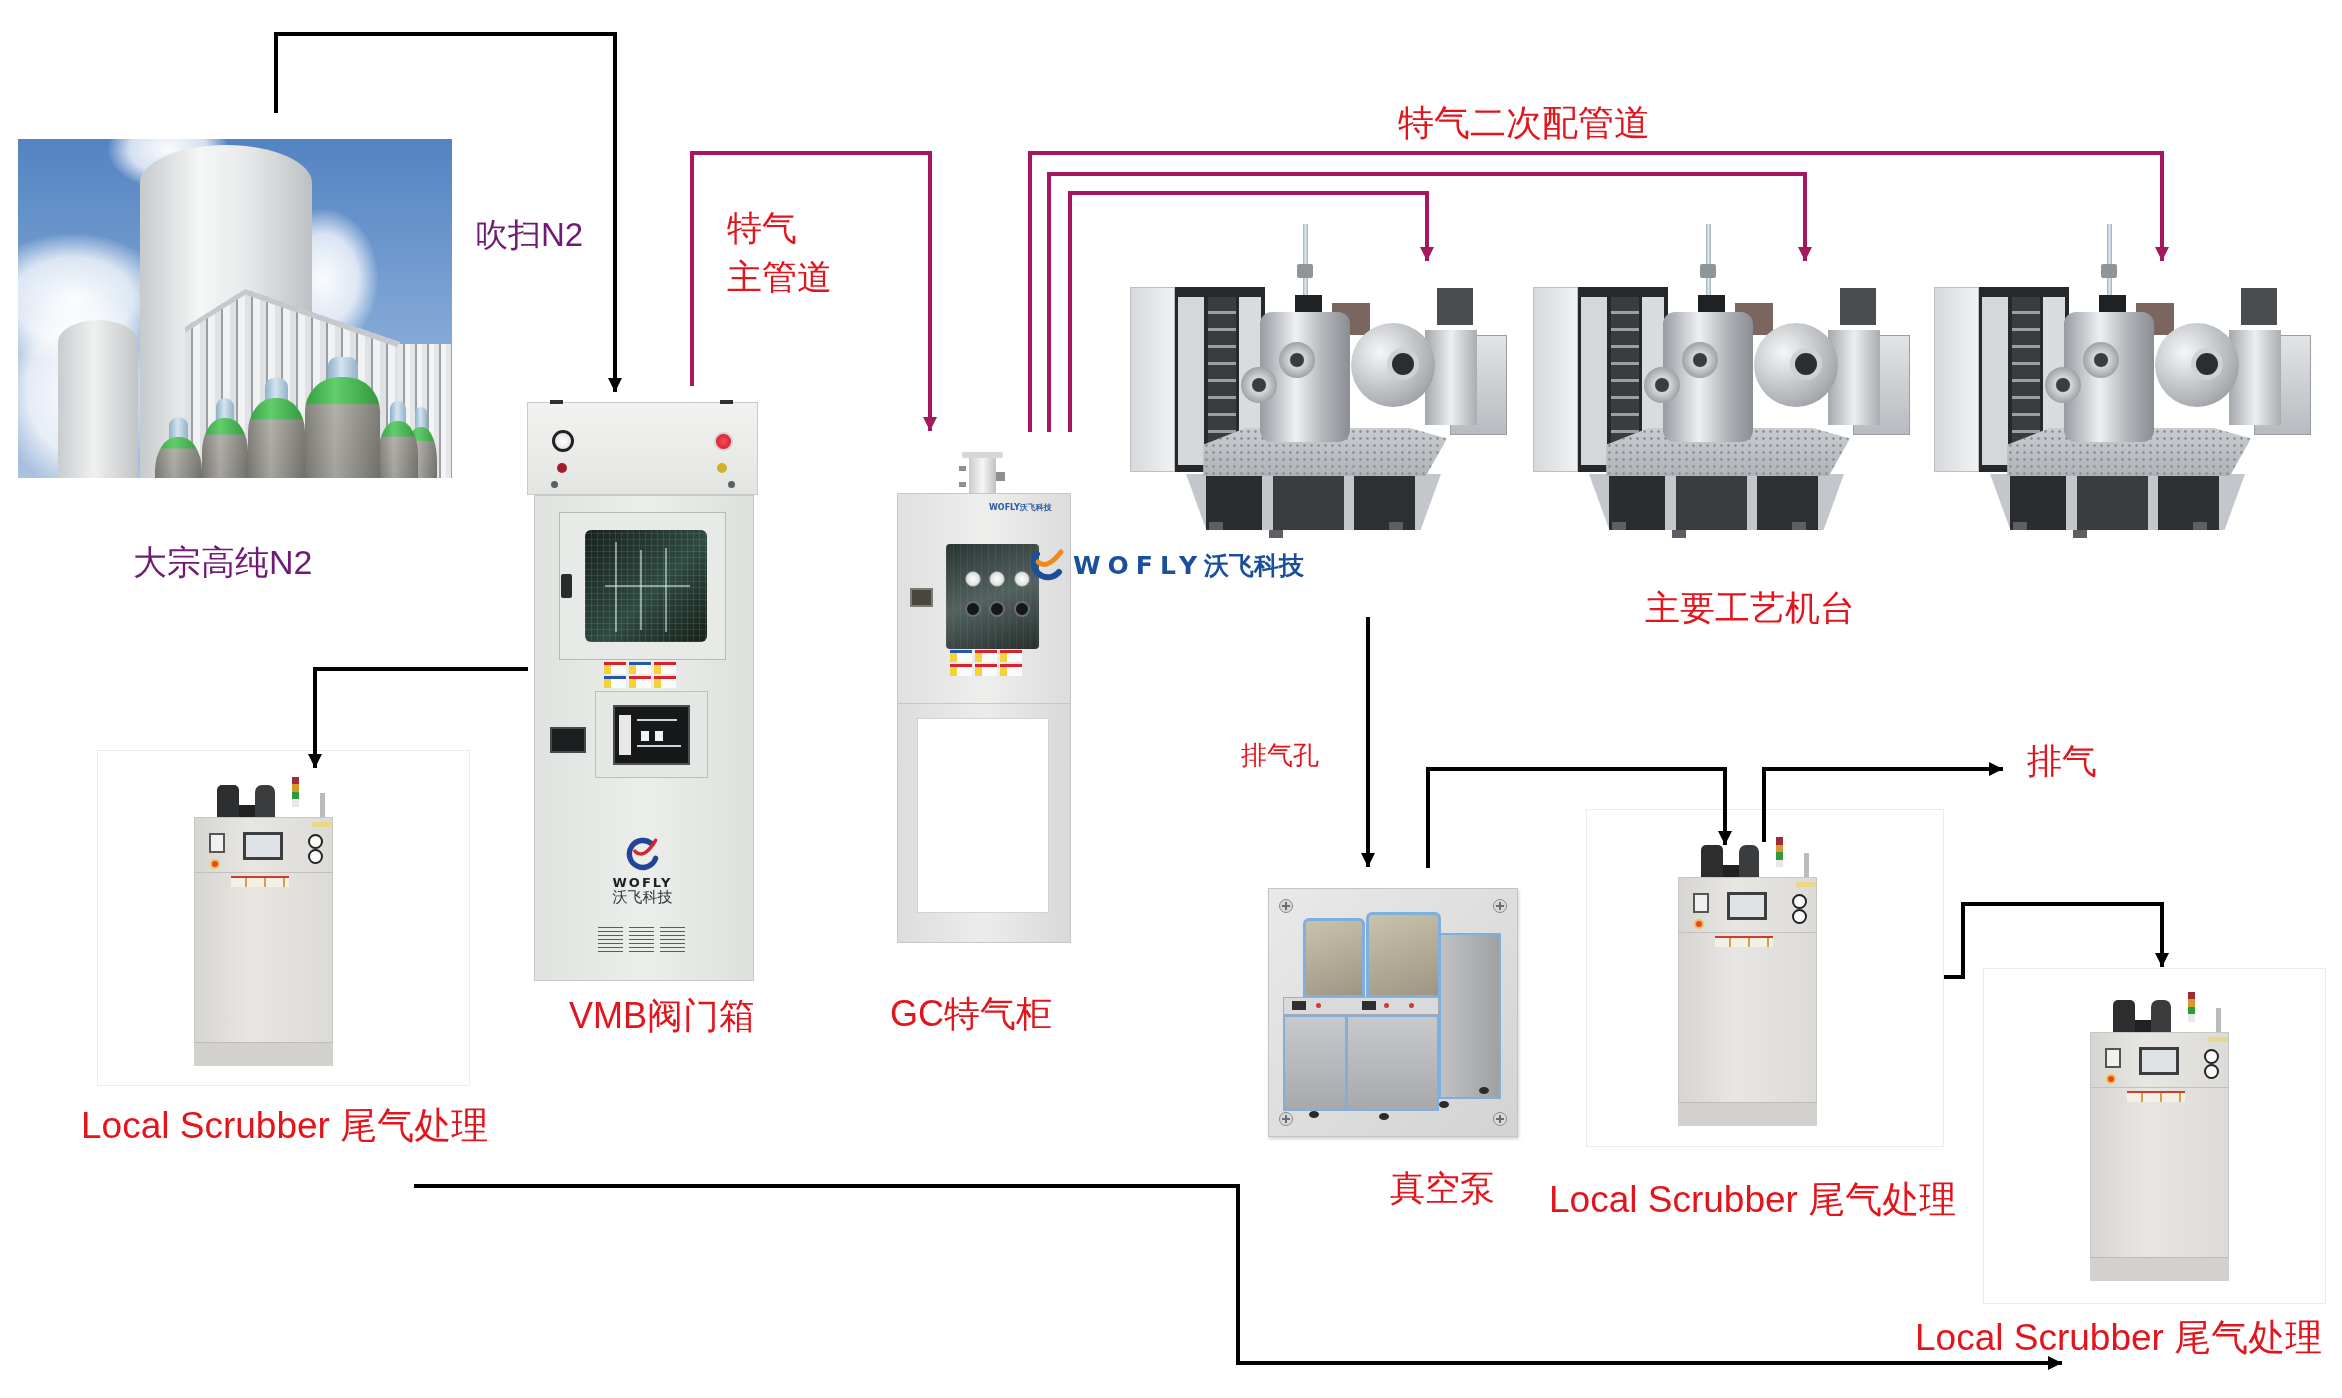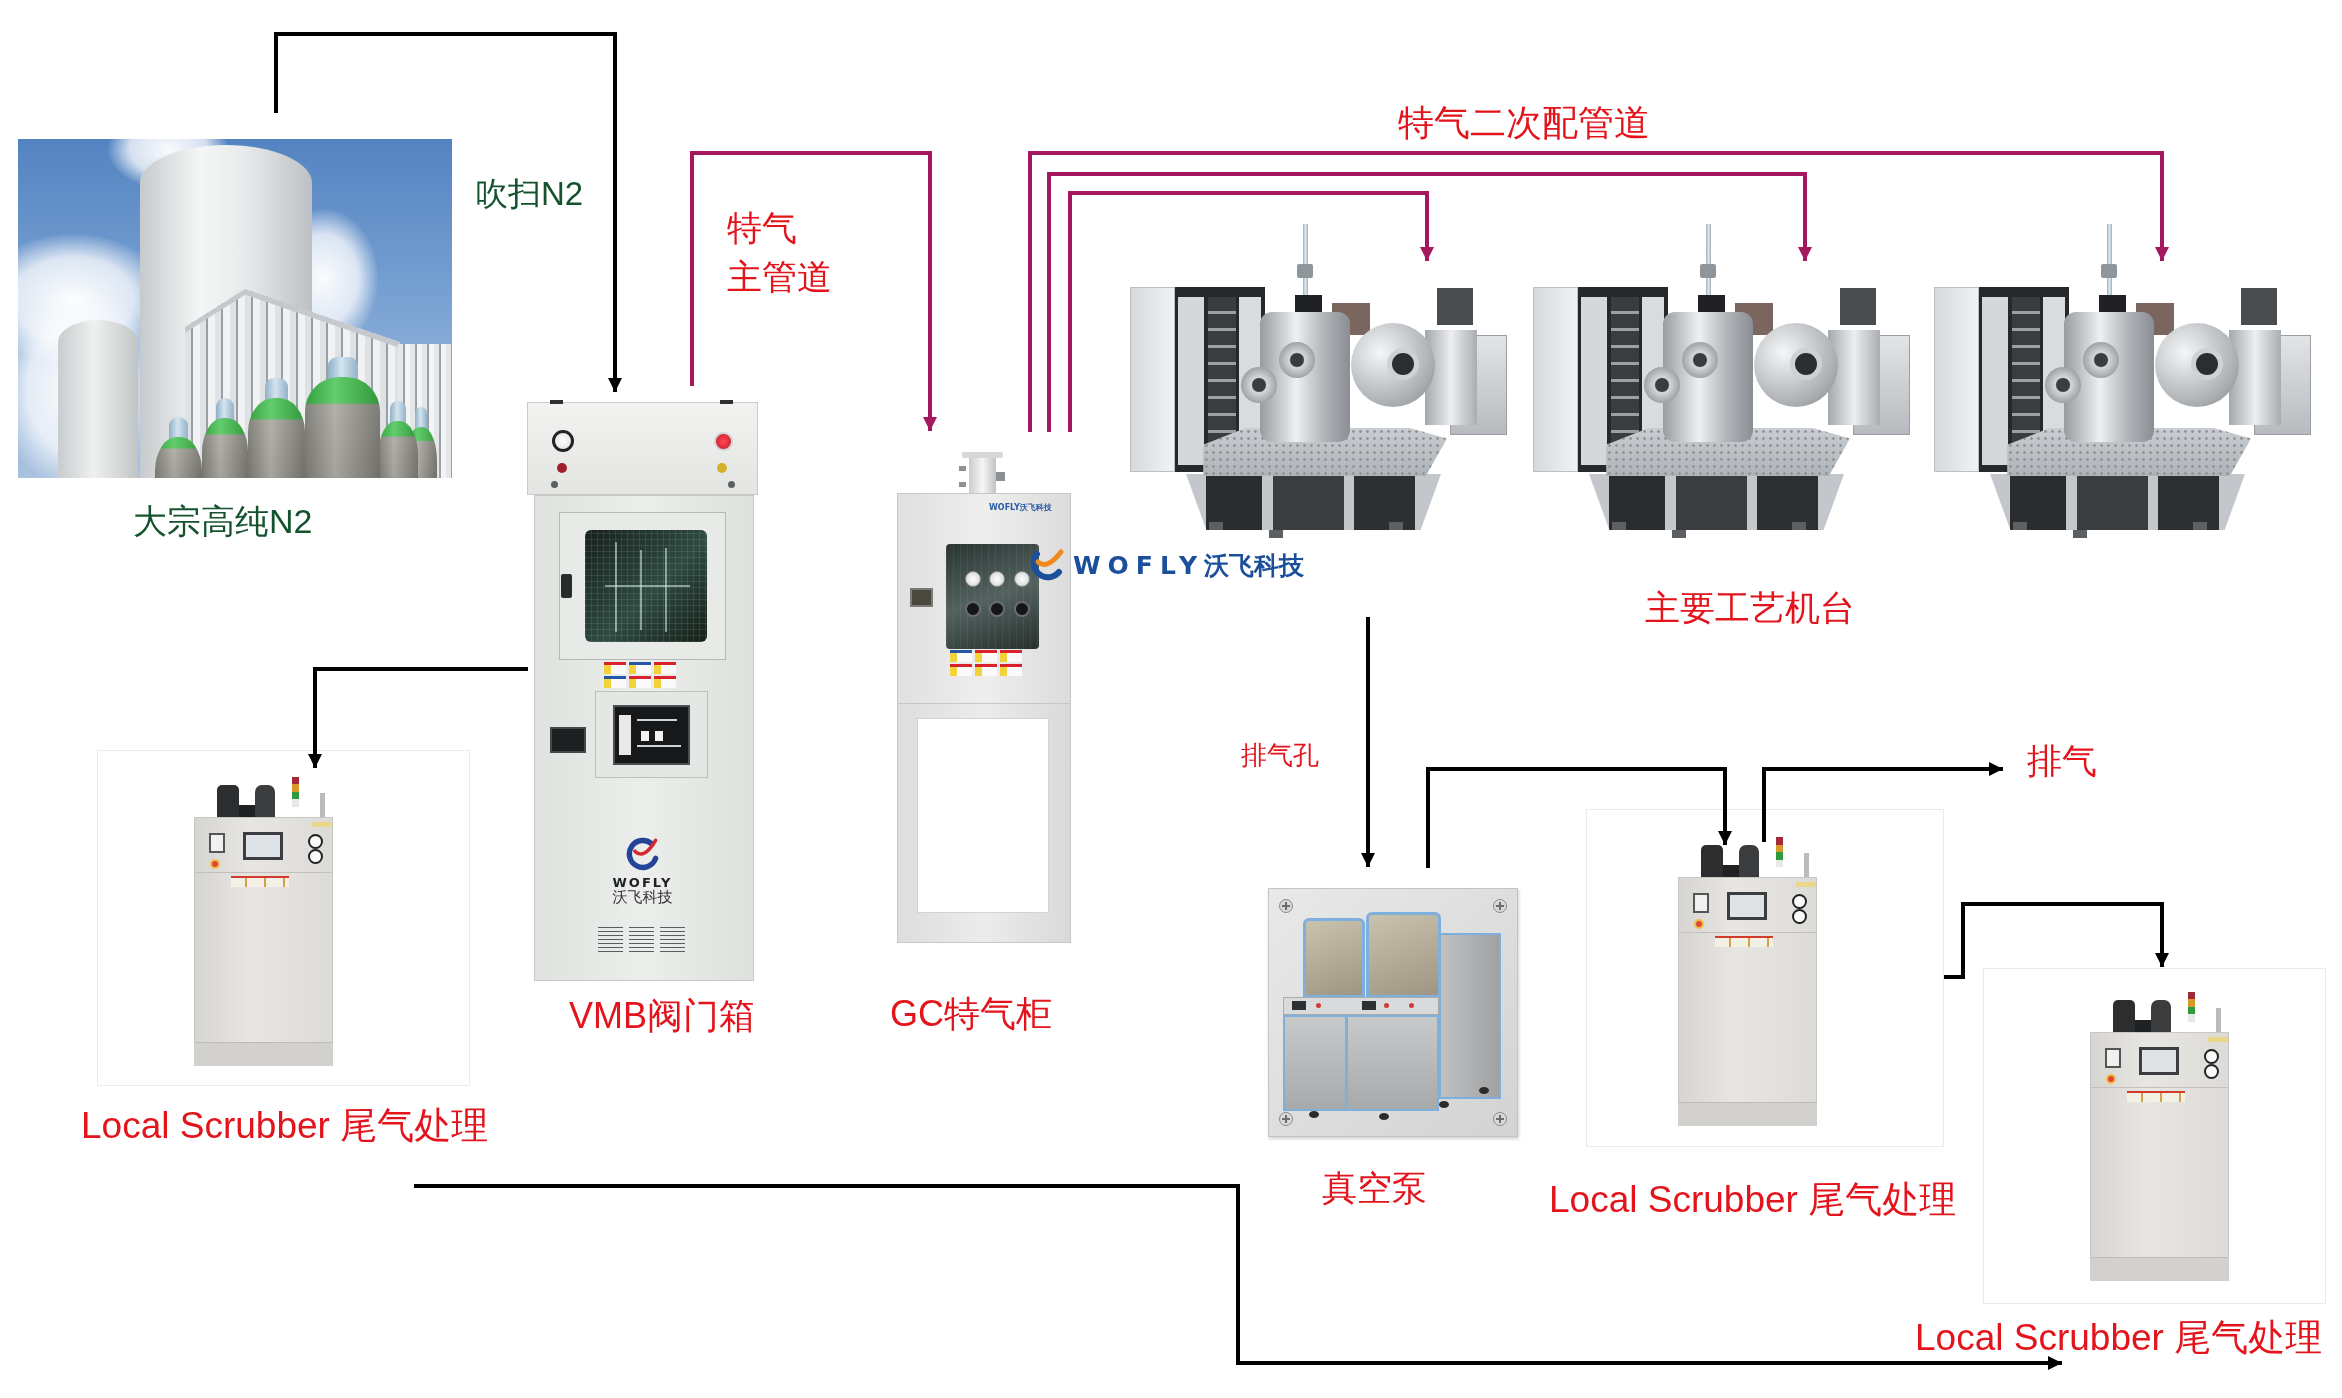--- a/index.html
+++ b/index.html
@@ -1,20 +1,20 @@
 <!DOCTYPE html>
 <html><head>
 <meta charset="utf-8">
 <style>
   html,body{margin:0;padding:0;}
   body{width:2342px;height:1398px;background:#ffffff;position:relative;overflow:hidden;font-family:"Liberation Sans",sans-serif;}
   .abs{position:absolute;}
   .lbl{position:absolute;line-height:1;white-space:nowrap;font-family:"Liberation Sans",sans-serif;z-index:8;}
   .red{color:#e3141c;}
-  .green{color:#14532d;}
+  .green{color:#701a75;margin-top:41px;}
 
   
   .n2-photo{left:18px;top:139px;width:434px;height:339px;overflow:hidden;
     background:linear-gradient(180deg,#5383c1 0%,#77a0d2 45%,#a9c2df 100%);}
   .cloud{position:absolute;border-radius:50%;
     background:radial-gradient(ellipse at center,rgba(255,255,255,.97) 0%,rgba(255,255,255,.75) 45%,rgba(255,255,255,0) 72%);}
   .tank-small{left:40px;top:181px;width:80px;height:170px;border-radius:40px 40px 0 0/22px 22px 0 0;
     background:linear-gradient(90deg,#c9ccce,#eff0f0 45%,#c1c4c6);}
   .tank-tall{left:122px;top:6px;width:172px;height:345px;border-radius:86px 86px 0 0/38px 38px 0 0;
     background:linear-gradient(90deg,#c7cacc,#f5f6f6 35%,#e8e9ea 62%,#bdc0c3);}
@@ -452,17 +452,17 @@
 
 <div class="lbl green" style="left:133px;top:504px;font-size:34px;">大宗高纯N2</div>
 <div class="lbl green" style="left:475px;top:177px;font-size:33px;">吹扫N2</div>
 <div class="lbl red" style="left:727px;top:210px;font-size:35px;">特气</div>
 <div class="lbl red" style="left:727px;top:259px;font-size:35px;">主管道</div>
 <div class="lbl red" style="left:1398px;top:105px;font-size:36px;">特气二次配管道</div>
 <div class="lbl red" style="left:569px;top:998px;font-size:36px;">VMB阀门箱</div>
 <div class="lbl red" style="left:890px;top:996px;font-size:36px;">GC特气柜</div>
 <div class="lbl red" style="left:1645px;top:590px;font-size:35px;">主要工艺机台</div>
 <div class="lbl red" style="left:1241px;top:742px;font-size:26px;">排气孔</div>
-<div class="lbl red" style="left:1322px;top:1170px;font-size:35px;">真空泵</div>
+<div class="lbl red" style="left:1390px;top:1170px;font-size:35px;">真空泵</div>
 <div class="lbl red" style="left:2027px;top:743px;font-size:35px;">排气</div>
 <div class="lbl red" style="left:81px;top:1107px;font-size:37px;">Local Scrubber 尾气处理</div>
 <div class="lbl red" style="left:1549px;top:1181px;font-size:37px;">Local Scrubber 尾气处理</div>
 <div class="lbl red" style="left:1915px;top:1319px;font-size:37px;">Local Scrubber 尾气处理</div>
 
 </body></html>

